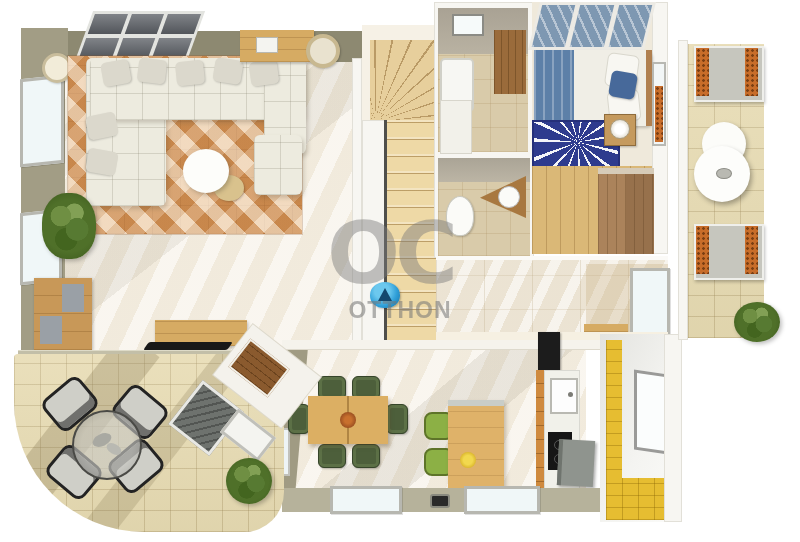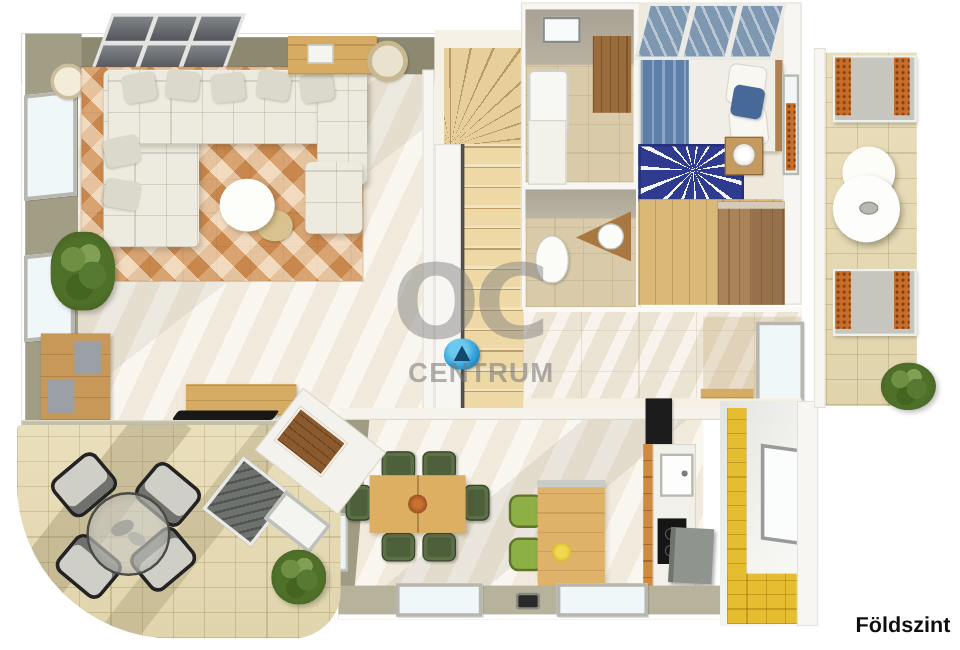--- a/index.html
+++ b/index.html
@@ -254,18 +254,17 @@
       <div class="abs" style="left:32px;top:32px;width:16px;height:10px;border-radius:50%;background:#b9b9b2;transform:rotate(30deg);"></div>
     </div>
     <div class="abs bush" style="left:216px;top:112px;width:46px;height:46px;"></div>
   </div>
 
   <div class="abs" style="left:0;top:0;width:800px;height:542px;pointer-events:none;">
     <div class="abs wm" style="left:322px;top:210px;width:136px;font-size:86px;letter-spacing:-5px;font-family:'DejaVu Sans',sans-serif;">OC</div>
     <div class="abs" style="left:370px;top:282px;width:30px;height:26px;background:radial-gradient(circle at 40% 35%,#6cc8ee 0 30%,#2f9fd8 60%,#176a9c 100%);border-radius:50% 50% 46% 46%;box-shadow:1px 1px 2px rgba(0,0,0,.25);">
       <div class="abs" style="left:8px;top:6px;width:14px;height:13px;background:#14486e;clip-path:polygon(50% 0,100% 100%,0 100%);"></div>
     </div>
-    <div class="abs wm" style="left:340px;top:299px;width:120px;font-size:23px;letter-spacing:1px;color:rgba(116,116,116,.55);">CENTRUM</div>
-  </div>
-
-  <div class="abs" style="left:688px;top:511px;width:104px;text-align:right;font-size:18px;font-weight:700;color:#0e0e0e;">Földszint</div>
+    <div class="abs wm" style="left:340px;top:299px;width:120px;font-size:23px;letter-spacing:1px;color:rgba(116,116,116,.55);">OTTHON</div>
+  </div>
+
 
 </div>
 
 </body></html>

